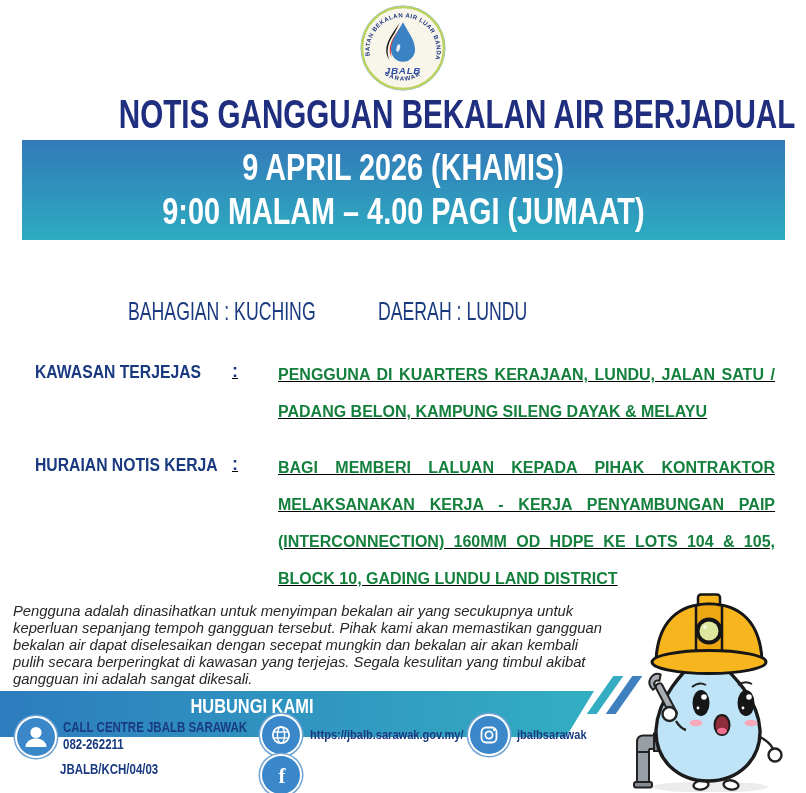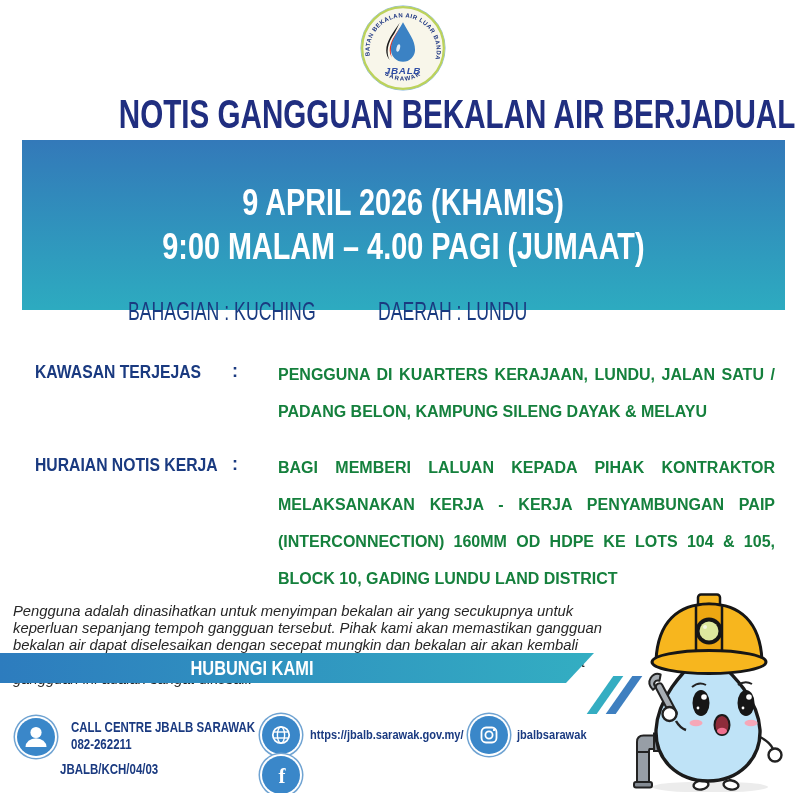--- a/index.html
+++ b/index.html
@@ -12,68 +12,68 @@
 
   
   .logo{position:absolute;left:360px;top:5px;width:86px;height:86px;}
 
   
   .title-wrap{position:absolute;left:0;top:92px;width:100%;text-align:center;}
   .title{font-size:40px;font-weight:700;color:#202e80;letter-spacing:0;transform:scaleX(0.74);}
 
   
   .date-banner{
-    position:absolute;left:6px;right:21px;top:140px;height:170px;
+    position:absolute;left:6px;right:21px;top:140px;height:100px;
     background:linear-gradient(180deg,#3379b9 0%,#2dabc0 100%);
     display:flex;flex-direction:column;align-items:center;justify-content:center;
     color:#ffffff;font-weight:700;text-align:center;margin-left:16px;
   }
   .date-line{font-size:36px;line-height:44px;transform:scaleX(0.80);}
 
   
   .region-label{position:absolute;top:296px;font-size:26px;font-weight:400;color:#1a3a80;}
   .bahagian{left:128px;}
   .daerah{left:378px;}
   .region-label .cond{transform:scaleX(0.68);}
 
   
   .info-table{position:absolute;left:35px;top:356px;width:740px;}
-  .info-row{display:flex;align-items:flex-start;}
+  .info-row{display:flex;align-items:flex-start;text-decoration:underline;}
   .info-row + .info-row{margin-top:19px;}
   .info-label{width:197px;font-size:18.5px;font-weight:700;color:#1a3a80;line-height:31px;}
   .info-label .cond{transform:scaleX(0.85);}
   .info-colon{width:46px;font-size:18px;font-weight:700;color:#1a3a80;line-height:31px;}
   .info-content{width:497px;font-size:16px;font-weight:700;color:#15803d;line-height:37px;text-align:justify;}
 
   
   .advisory{
     position:absolute;left:9px;top:599px;width:600px;margin:4px;
     font-size:14.8px;line-height:17px;font-style:italic;color:#262626;font-weight:500;
   }
 
   
   .contact-banner{
-    position:absolute;left:0;top:653px;width:594px;height:30px;
+    position:absolute;left:0;top:691px;width:594px;height:46px;
     background:linear-gradient(90deg,#2d7cbe 0%,#33aec2 100%);
     clip-path:polygon(0 0,100% 0,calc(100% - 28px) 100%,0 100%);
     text-align:center;line-height:30px;color:#ffffff;font-weight:700;
   }
   .contact-banner .cond{font-size:20px;transform:scaleX(0.82);margin-right:90px;}
   .stripe{position:absolute;top:676px;width:10px;height:38px;transform:skewX(-35deg);}
   .stripe1{left:600px;background:#34adc2;}
   .stripe2{left:619px;background:#3e7fc0;}
 
   
   .cicon{
     position:absolute;width:38px;height:38px;border-radius:50%;background:#3a87c9;
     box-shadow:0 0 0 2px #ffffff,0 0 0 3.5px #6fa3d2;
   }
   .ctext{position:absolute;font-weight:700;color:#1a3a80;}
   .ctext .cond{transform:scaleX(0.82);}
-  .call-text{left:63px;top:719px;font-size:14px;line-height:17px;margin-left:8px;}
+  .call-text{left:63px;top:719px;font-size:14px;line-height:17px;}
   .ref-text{left:60px;top:761px;font-size:14px;}
   .web-text{left:310px;top:727px;font-size:13.5px;}
   .fb-text{left:310px;top:767px;font-size:13.5px;margin-top:48px;}
   .ig-text{left:517px;top:727px;font-size:13.5px;}
   .icon-call{left:17px;top:718px;}
   .icon-web{left:262px;top:716px;}
   .icon-fb{left:262px;top:756px;}
   .icon-ig{left:470px;top:716px;}
   .cicon svg{position:absolute;left:0;top:0;}
 

